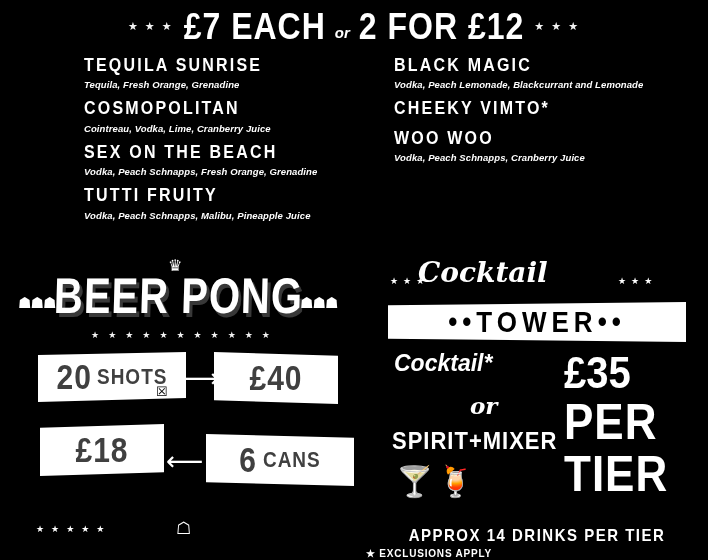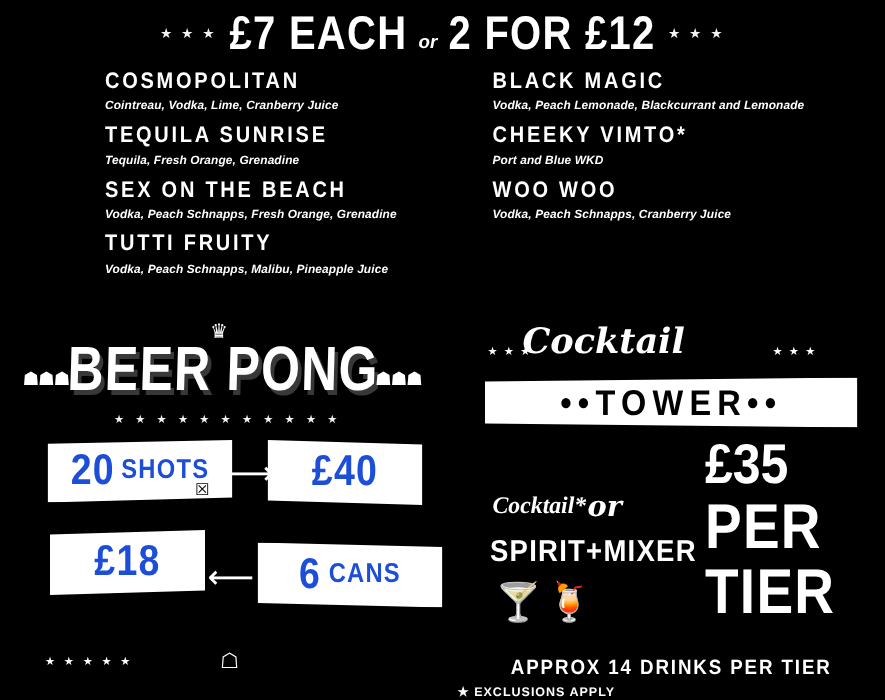--- a/index.html
+++ b/index.html
@@ -75,21 +75,21 @@
   .cups-left { left: 18px; }
   .cups-right { left: 300px; }
   .bp-stars {
     position: absolute; left: 40px; top: 78px; width: 290px;
     font-size: 9px; letter-spacing: 9px; text-align: center; opacity: .95;
   }
 
   
   .ribbon {
     position: absolute;
-    background: #fff; color: #1d4ed8;
+    background: #fff; color: #404040;
     font-weight: 700; text-transform: uppercase;
     display: flex; align-items: center; justify-content: center;
     letter-spacing: 1px;
   }
   .ribbon .big { font-size: 30px; transform: scaleY(1.15); }
   .ribbon .sm  { font-size: 19px; transform: scaleY(1.15); }
 
   .r-20shots {
     left: 38px; top: 352px; width: 148px; height: 50px;
     clip-path: polygon(0 6%, 100% 0, 100% 92%, 0 100%);
@@ -144,23 +144,22 @@
     display: flex; align-items: center; justify-content: center;
   }
   .tower-banner span {
     font-size: 26px; font-weight: 700; letter-spacing: 5px;
     text-transform: uppercase; transform: scaleY(1.1);
   }
   .tower-dots-l, .tower-dots-r { font-size: 9px; letter-spacing: 4px; }
 
   .ct-cocktail {
     position: absolute; left: 28px; top: 98px;
-    font-family: Liberation Serif, serif; font-style: italic; font-weight: 700;
-    font-size: 19px;
-    margin-top: 44px;
+    font-family: Liberation Sans, sans-serif; font-style: italic; font-weight: 700;
+    font-size: 23px;
   }
   .ct-or {
     position: absolute; left: 104px; top: 140px;
     font-family: "DejaVu Serif", serif; font-style: italic; font-weight: 700;
     font-size: 23px;
   }
   .ct-spirit {
     position: absolute; left: 26px; top: 176px;
     font-size: 22px; font-weight: 700; letter-spacing: 1px;
     text-transform: uppercase; transform: scaleY(1.1);
@@ -195,44 +194,43 @@
       <span>£7 EACH</span>
       <span class="or">or</span>
       <span>2 FOR £12</span>
     </div>
     <div class="stars-r">★ ★ ★</div>
   </div>
 
   <div class="drinks">
     <div class="col left">
       <div class="drink">
+        <div class="drink-name">TEQUILA SUNRISE</div>
+        <div class="drink-desc">Tequila, Fresh Orange, Grenadine</div>
+      </div>
+      <div class="drink">
         <div class="drink-name">COSMOPOLITAN</div>
         <div class="drink-desc">Cointreau, Vodka, Lime, Cranberry Juice</div>
       </div>
       <div class="drink">
-        <div class="drink-name">TEQUILA SUNRISE</div>
-        <div class="drink-desc">Tequila, Fresh Orange, Grenadine</div>
-      </div>
-      <div class="drink">
         <div class="drink-name">SEX ON THE BEACH</div>
         <div class="drink-desc">Vodka, Peach Schnapps, Fresh Orange, Grenadine</div>
       </div>
       <div class="drink">
         <div class="drink-name">TUTTI FRUITY</div>
         <div class="drink-desc">Vodka, Peach Schnapps, Malibu, Pineapple Juice</div>
       </div>
     </div>
     <div class="col right">
       <div class="drink">
         <div class="drink-name">BLACK MAGIC</div>
         <div class="drink-desc">Vodka, Peach Lemonade, Blackcurrant and Lemonade</div>
       </div>
       <div class="drink">
         <div class="drink-name">CHEEKY VIMTO*</div>
-        <div class="drink-desc">Port and Blue WKD</div>
       </div>
       <div class="drink">
         <div class="drink-name">WOO WOO</div>
         <div class="drink-desc">Vodka, Peach Schnapps, Cranberry Juice</div>
       </div>
     </div>
   </div>
 
   <div class="bp">
     <div class="bp-crown">♛</div>

